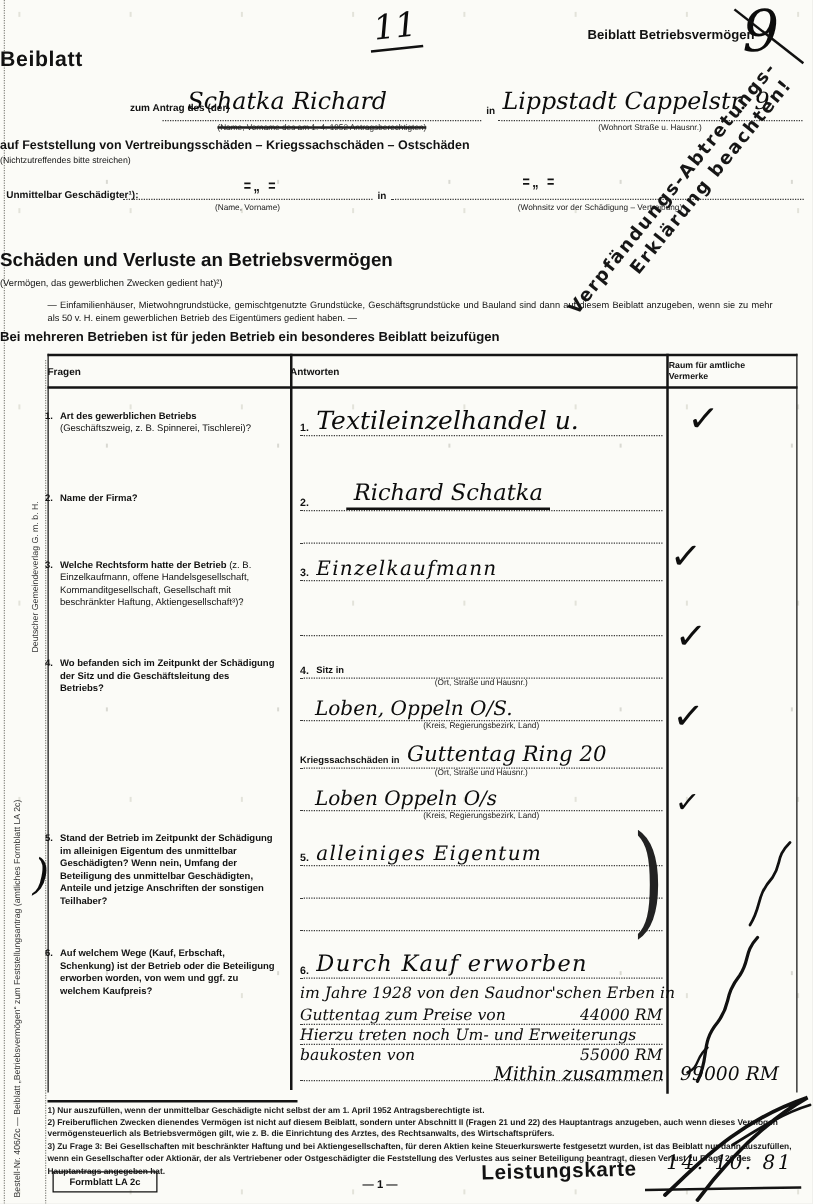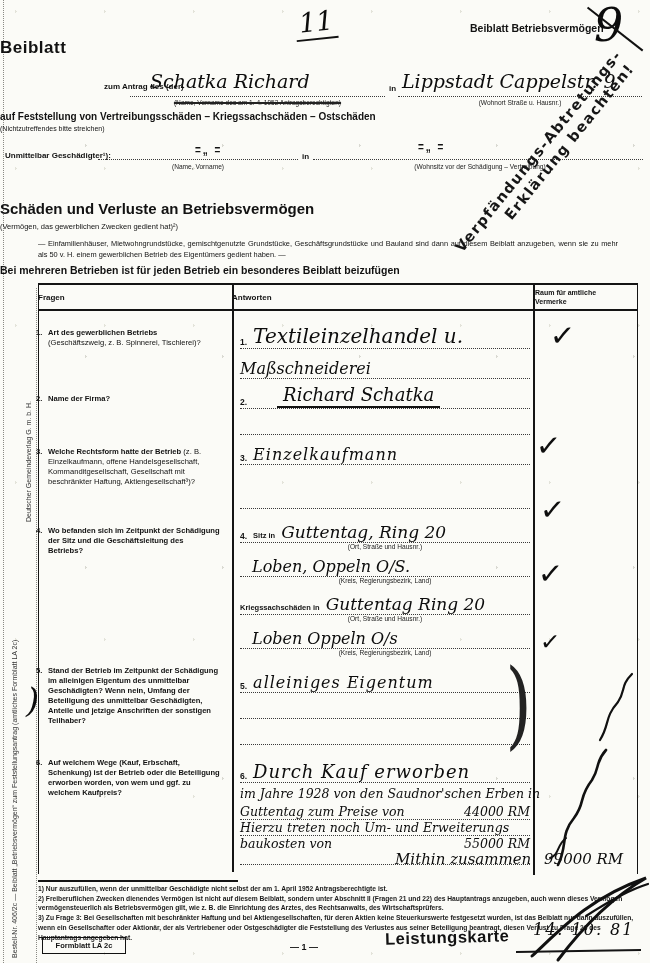--- a/index.html
+++ b/index.html
@@ -145,38 +145,34 @@
   <div class="qb" style="top:758px;">
     <span class="qn">6.</span>
     <span class="b">Auf welchem Wege (Kauf, Erbschaft, Schenkung) ist der Betrieb oder die Beteiligung erworben worden, von wem und ggf. zu welchem Kaufpreis?</span>
   </div>
   <div class="abs hw" style="left:26px;top:680px;font-size:34px;">)</div>
 
   <div class="al" style="top:324px;height:24px;">
     <span class="no">1.</span>
     <span class="hw hw-md" style="font-size:20px;">Textileinzelhandel u.</span>
   </div>
-  <div class="al" style="top:354px;height:24px;">
-    <span class="hw" style="font-size:16px;">Maßschneiderei</span>
-  </div>
   <div class="al" style="top:384px;height:24px;">
     <span class="no">2.</span>
     <span class="hw" style="font-size:18px;margin-left:24px;border-bottom:2px solid #111;padding:0 6px 1px 6px;">Richard Schatka</span>
   </div>
   <div class="al" style="top:414px;height:20px;"></div>
   <div class="al" style="top:440px;height:24px;">
     <span class="no">3.</span>
     <span class="hw" style="font-size:16px;letter-spacing:1px;">Einzelkaufmann</span>
   </div>
   <div class="al" style="top:494px;height:14px;"></div>
 
   <div class="al" style="top:516px;height:26px;">
     <span class="no">4.</span>
     <span class="plbl">Sitz in</span>
-    <span class="hw" style="font-size:17px;">Guttentag, Ring 20</span>
   </div>
   <div class="acap cap" style="top:543px;">(Ort, Straße und Hausnr.)</div>
   <div class="al" style="top:552px;height:24px;">
     <span class="hw" style="font-size:16px;margin-left:12px;">Loben, Oppeln O/S.</span>
   </div>
   <div class="acap cap" style="top:577px;">(Kreis, Regierungsbezirk, Land)</div>
   <div class="al" style="top:588px;height:26px;">
     <span class="plbl">Kriegssachschäden in</span>
     <span class="hw" style="font-size:17px;">Guttentag Ring 20</span>
   </div>

